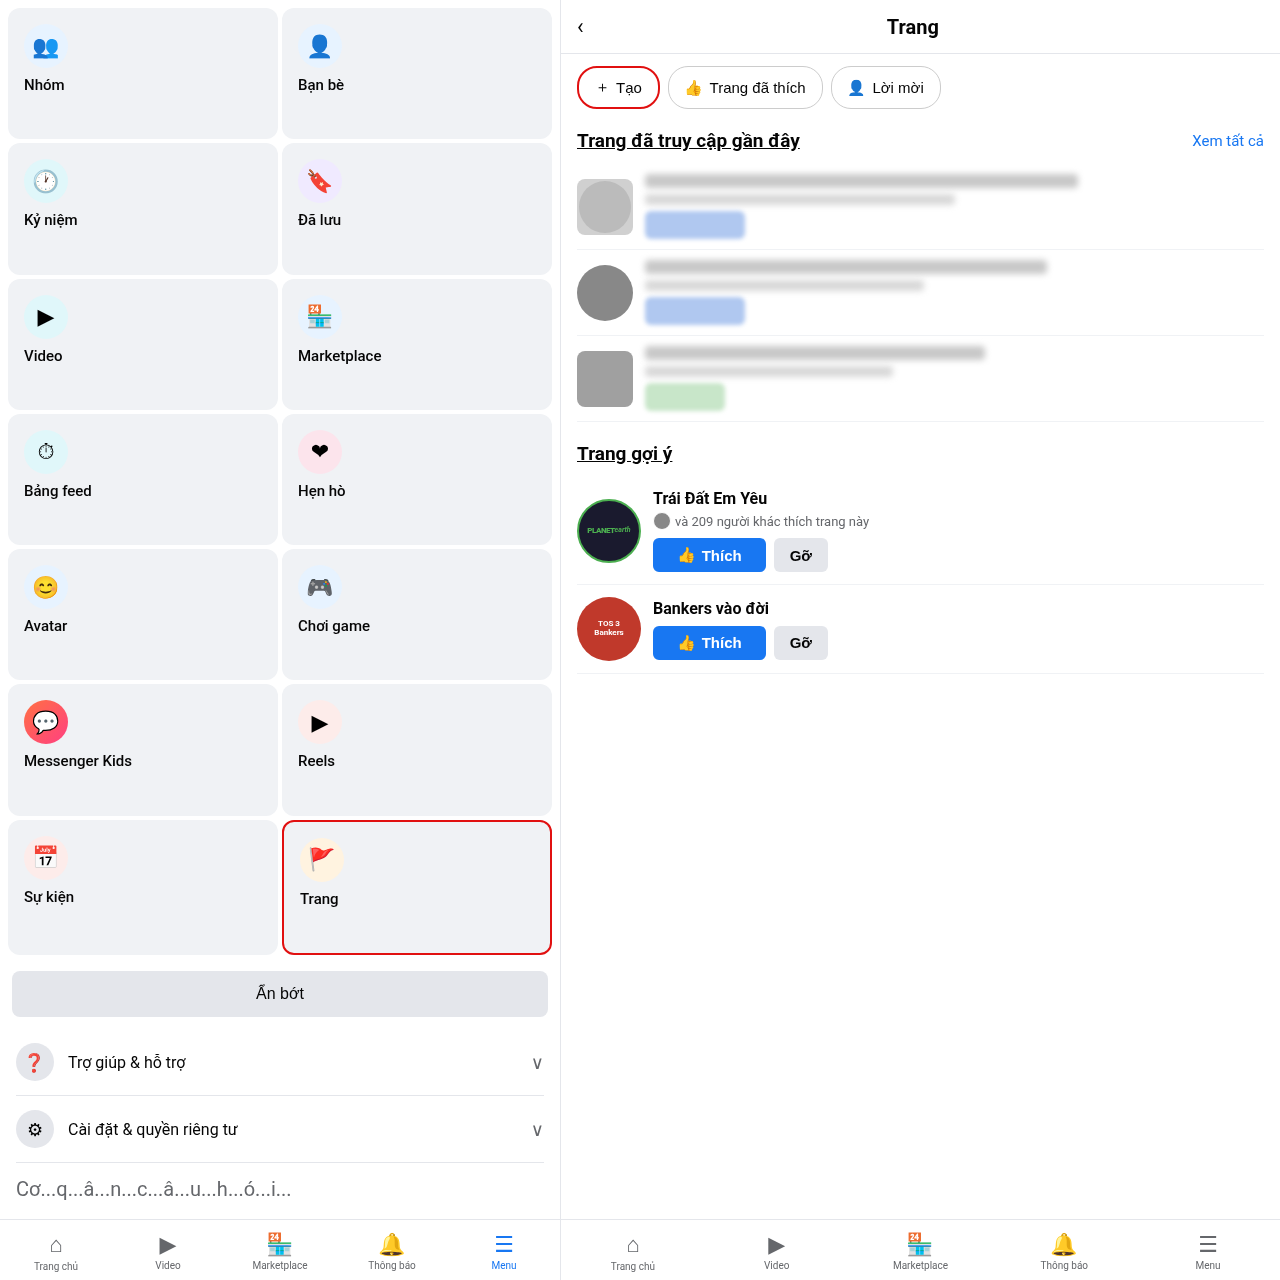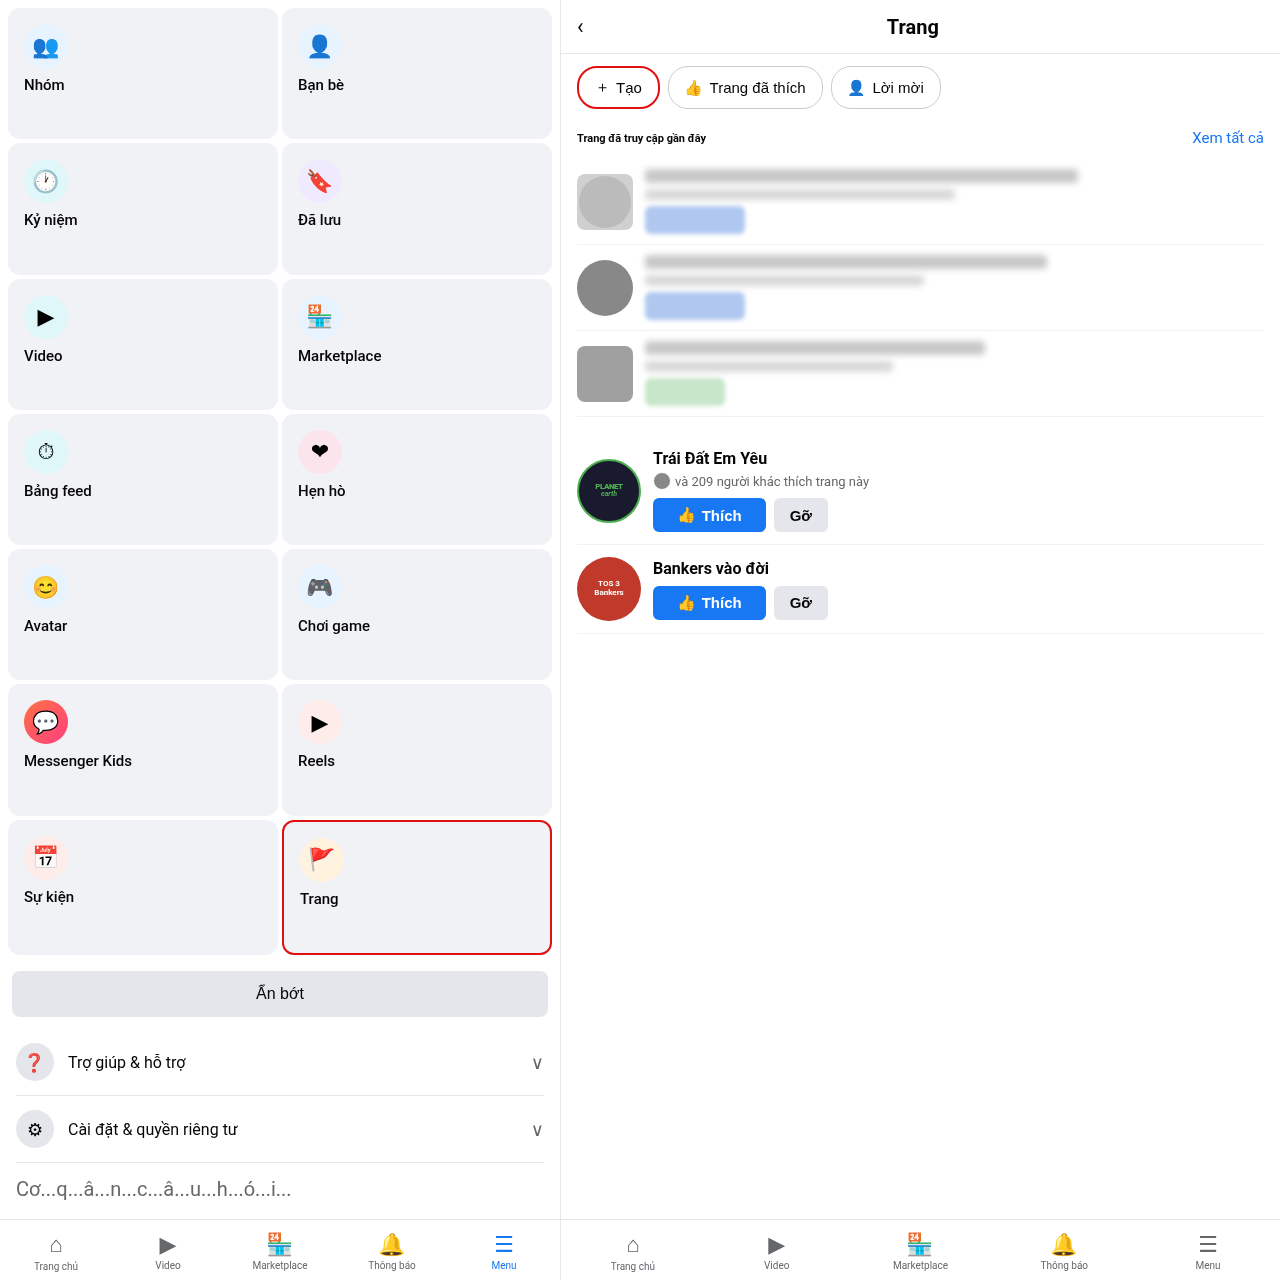--- a/index.html
+++ b/index.html
@@ -233,23 +233,24 @@
     }
 
     .section-header {
       display: flex;
       justify-content: space-between;
       align-items: center;
       margin-bottom: 12px;
     }
 
     .section-title {
-      font-size: 11px;
+      font-size: 19px;
       font-weight: 700;
       color: #050505;
+      text-decoration: underline;
     }
 
     .see-all {
       font-size: 15px;
       color: #1877f2;
       cursor: pointer;
     }
 
     .recent-page-item {
       display: flex;
@@ -379,21 +380,21 @@
 
     
     .planet-logo {
       width: 64px;
       height: 64px;
       background: #1a1a2e;
       border-radius: 50%;
       display: flex;
       align-items: center;
       justify-content: center;
-      flex-direction: column;
+      flex-direction: row;
       font-size: 7px;
       font-weight: 700;
       color: #4CAF50;
       text-align: center;
       line-height: 1.1;
       border: 2px solid #4CAF50;
     }
 
     
     .bankers-logo {
@@ -632,20 +633,23 @@
       <div class="page-info">
         <div class="page-name-blur" style="width:55%;"></div>
         <div class="page-detail-blur" style="width:40%;"></div>
         <div class="page-action-row">
           <div style="height:28px; background:#c8e6c9; border-radius:6px; width:80px; filter:blur(2px);"></div>
         </div>
       </div>
     </div>
 
     <div class="suggested-section">
+      <div class="section-header">
+        <span class="section-title">Trang gợi ý</span>
+      </div>
 
       <div class="suggested-item">
         <div class="suggested-avatar planet-logo">
           <div style="font-size:8px; font-weight:900; color:#4CAF50; letter-spacing:-0.5px; line-height:1;">PLANET</div>
           <div style="font-size:7px; font-weight:700; color:#4CAF50; letter-spacing:0; line-height:1;font-style:italic;">earth</div>
         </div>
         <div class="suggested-info">
           <div class="suggested-name">Trái Đất Em Yêu</div>
           <div class="suggested-desc">
             <span class="friend-avatar-small"></span>

